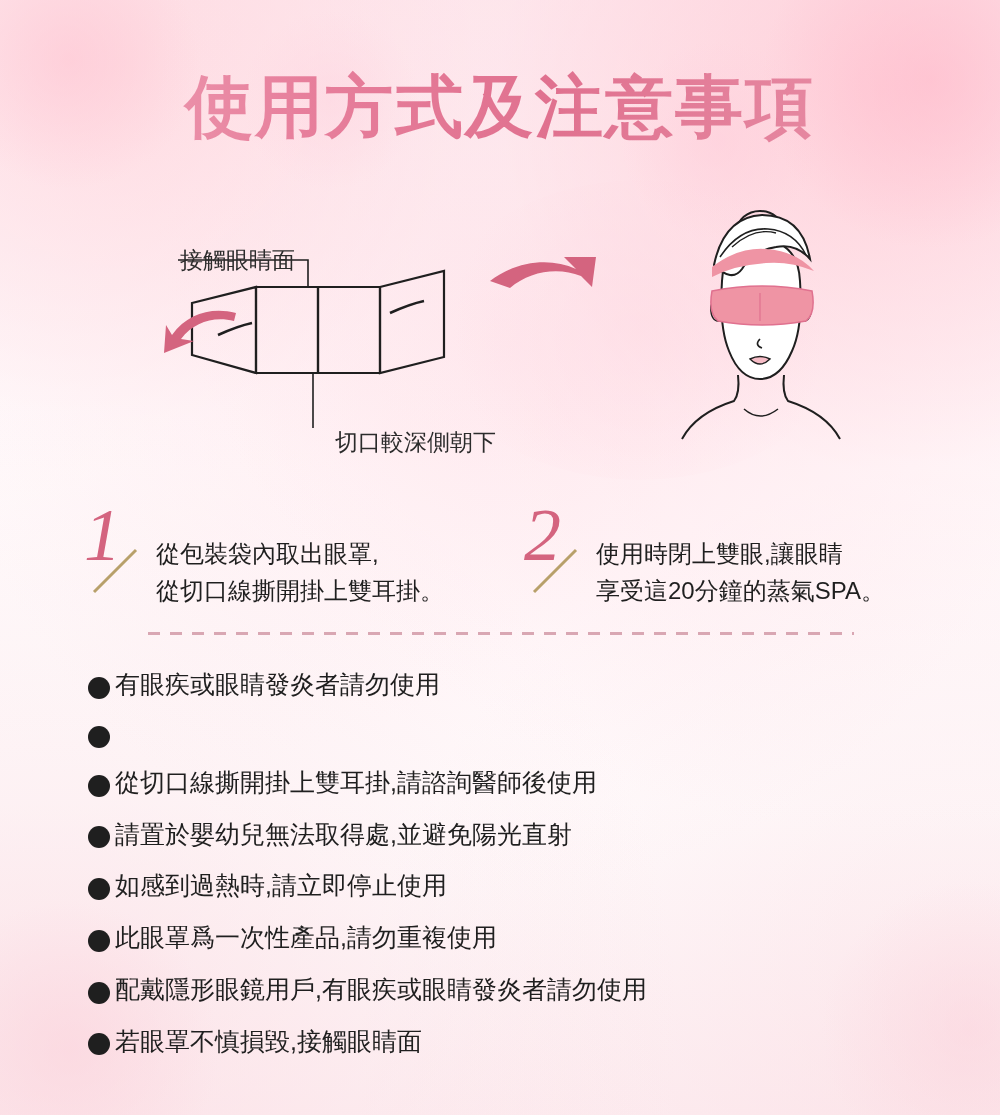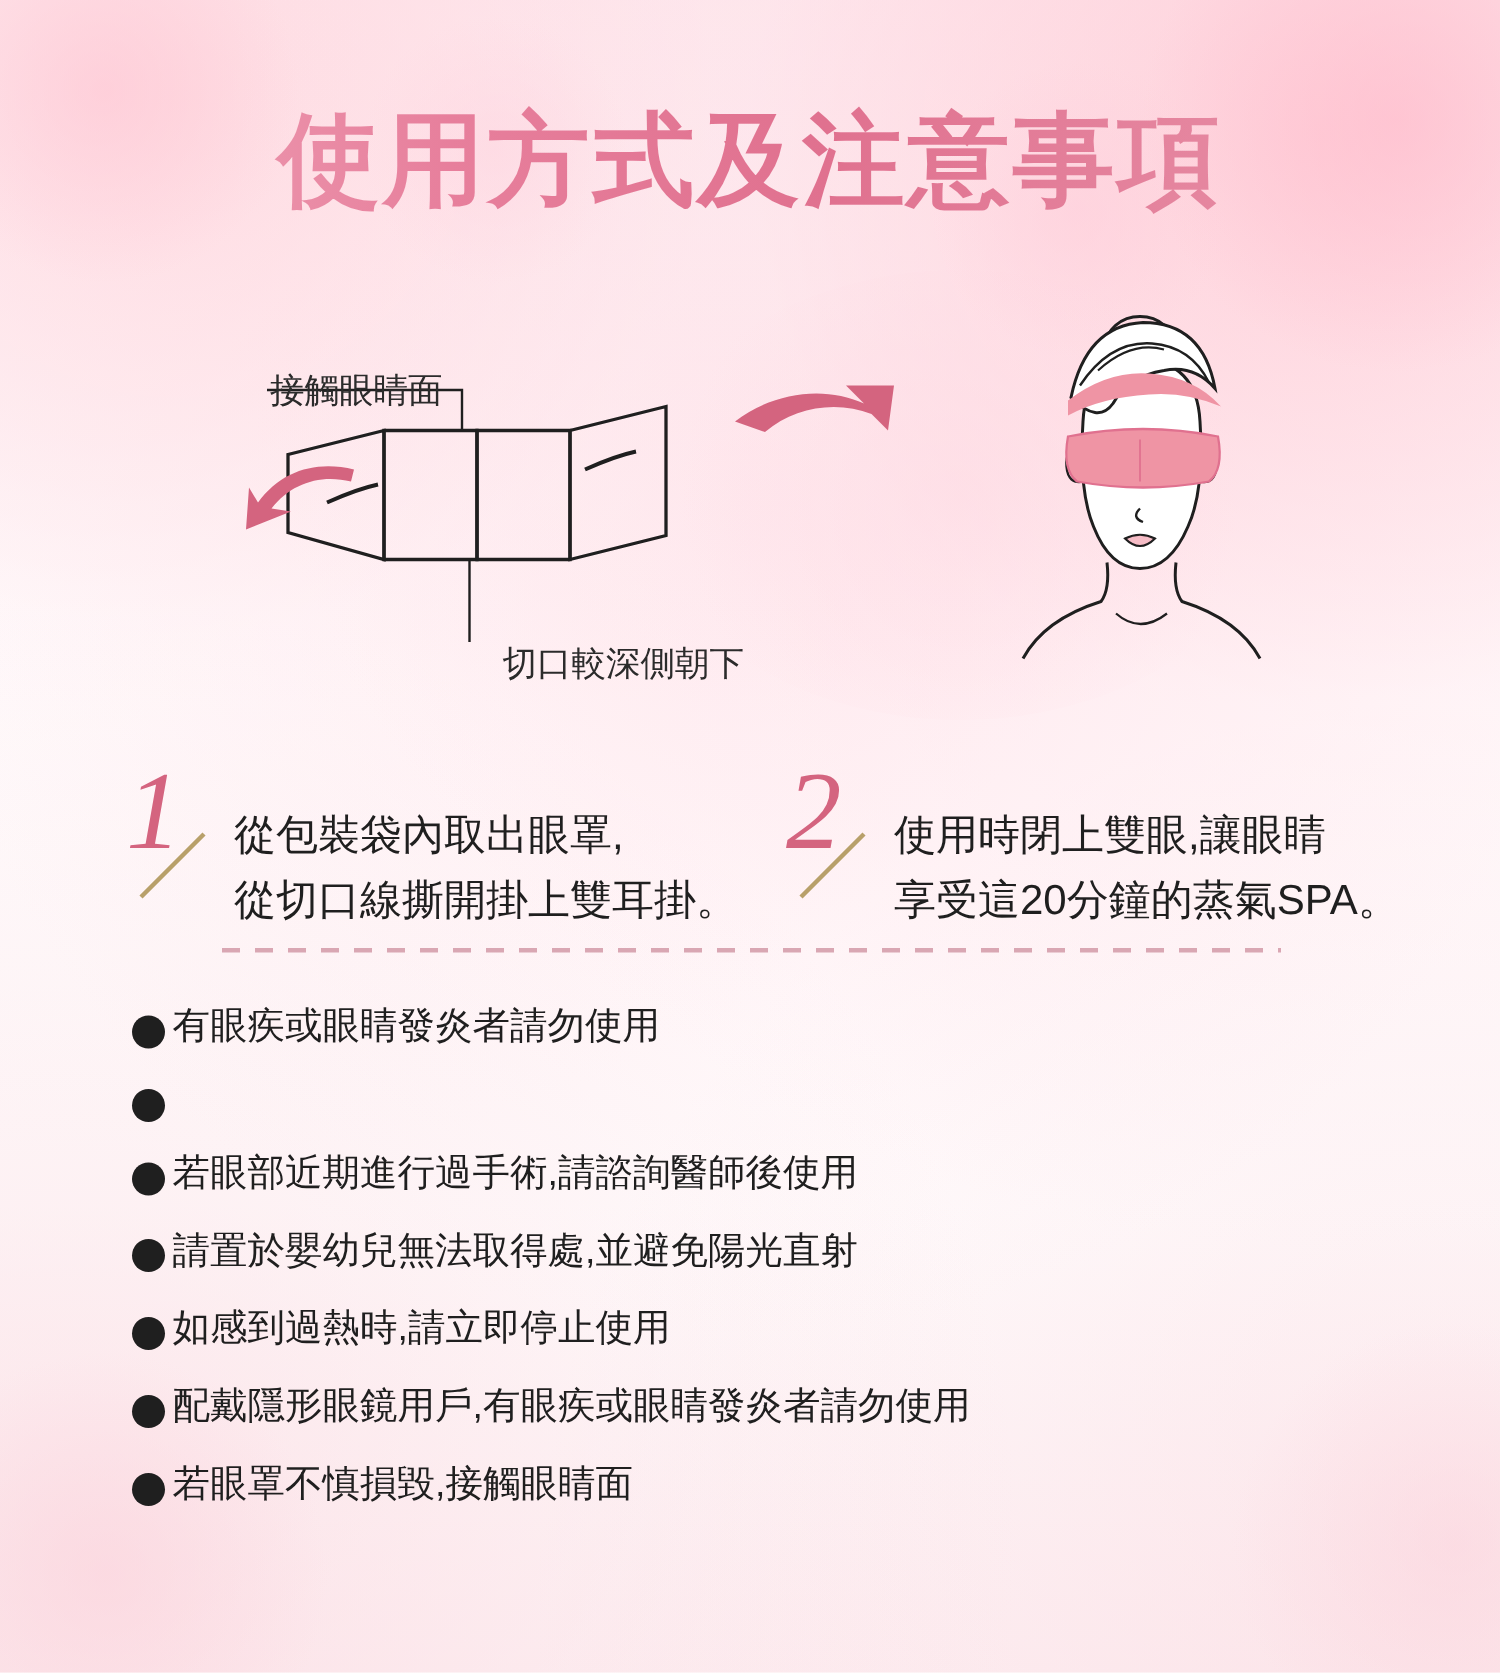--- a/index.html
+++ b/index.html
@@ -114,21 +114,21 @@
     line-height: 1;
   }
   .step-num .slash {
     position: absolute;
     left: 12px;
     top: 44px;
     width: 52px;
     height: 52px;
   }
   .step-text {
-    font-size: 28px;
+    font-size: 24px;
     color: #1f1f1f;
     line-height: 1.55;
     white-space: nowrap;
     margin-top: 40px;
   }
 
   
   .divider {
     position: absolute;
     top: 632px;
@@ -283,32 +283,36 @@
   <div class="notes">
     <div class="note">
       <span class="bullet"></span>
       <span>有眼疾或眼睛發炎者請勿使用</span>
     </div>
     <div class="note">
       <span class="bullet"></span>
     </div>
     <div class="note">
       <span class="bullet"></span>
-      <span>若眼部近期進行過手術,請諮詢醫師後使用</span>
+      <span>從切口線撕開掛上雙耳掛,請諮詢醫師後使用</span>
     </div>
     <div class="note">
       <span class="bullet"></span>
       <span>請置於嬰幼兒無法取得處,並避免陽光直射</span>
     </div>
     <div class="note">
       <span class="bullet"></span>
       <span>如感到過熱時,請立即停止使用</span>
     </div>
     <div class="note">
       <span class="bullet"></span>
+      <span>此眼罩爲一次性產品,請勿重複使用</span>
+    </div>
+    <div class="note">
+      <span class="bullet"></span>
       <span>配戴隱形眼鏡用戶,有眼疾或眼睛發炎者請勿使用</span>
     </div>
     <div class="note">
       <span class="bullet"></span>
       <span>若眼罩不慎損毀,接觸眼睛面</span>
     </div>
   </div>
 
 </div>
 

